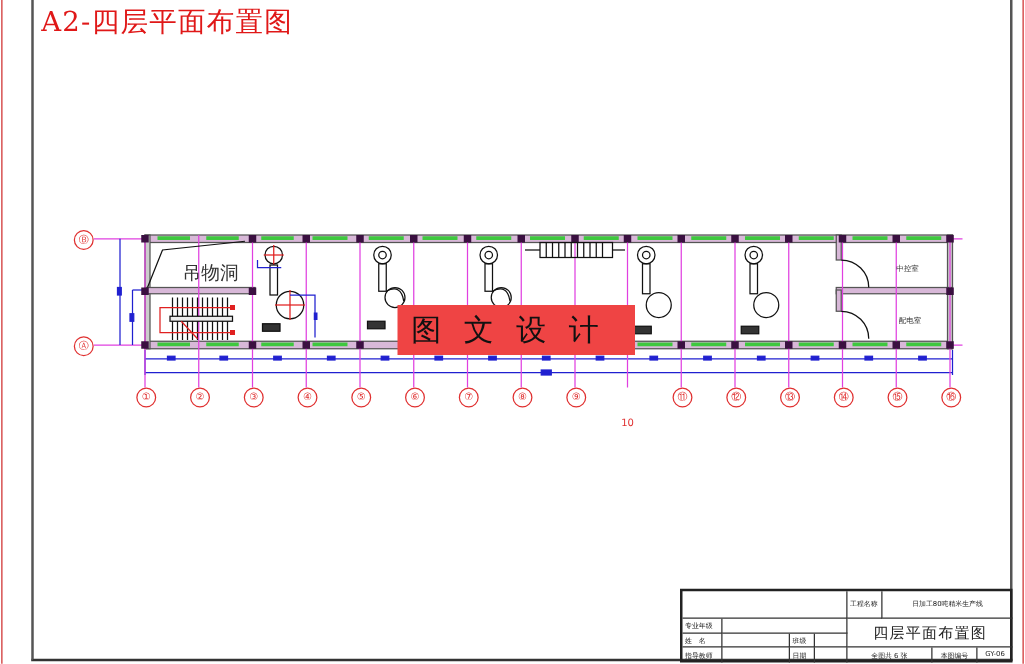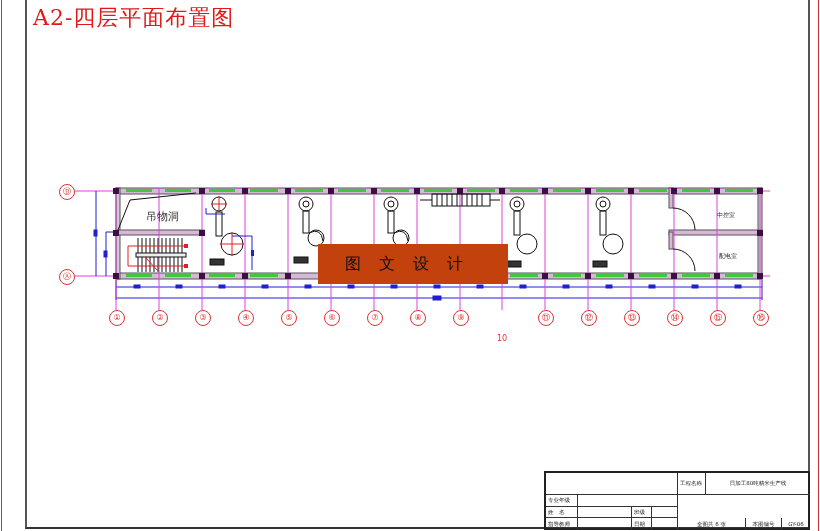--- a/index.html
+++ b/index.html
@@ -2,22 +2,22 @@
 <html><head>
 <meta charset="utf-8">
 <style>
   html, body { margin:0; padding:0; background:#ffffff; }
   body { width:820px; height:531px; position:relative; overflow:hidden; font-family:"DejaVu Sans", sans-serif; }
   .frame-outer-left { position:absolute; left:1px; top:0; width:1px; height:531px; background:#d03030; }
   .frame-outer-right { position:absolute; left:818px; top:0; width:1px; height:531px; background:#d03030; }
   .frame-inner { position:absolute; left:25px; top:0; width:785px; height:529px; border-left:2px solid #555; border-right:2px solid #555; border-bottom:2px solid #333; box-sizing:border-box; }
   .sheet-title { position:absolute; left:33px; top:3px; font-size:22px; color:#e01818; font-family:"DejaVu Serif", serif; letter-spacing:1px; white-space:nowrap; }
   svg.plan { position:absolute; left:0; top:0; }
-  .watermark { position:absolute; left:318px; top:244px; width:190px; height:40px; background:#c2410c; display:flex; align-items:center; justify-content:center; font-family:"DejaVu Serif", serif; font-size:16px; letter-spacing:18px; color:#111; white-space:nowrap; }
-  .room-label { position:absolute; font-size:11px; color:#333; white-space:nowrap; }
+  .watermark { position:absolute; left:318px; top:244px; width:190px; height:40px; background:#ef4444; display:flex; align-items:center; justify-content:center; font-family:"DejaVu Serif", serif; font-size:24px; letter-spacing:18px; color:#111; white-space:nowrap; }
+  .room-label { position:absolute; font-size:15px; color:#333; white-space:nowrap; }
   .room-label.small { font-size:6px; }
   .axis-label { position:absolute; width:14px; height:14px; border:1px solid #e03030; border-radius:50%; color:#e03030; font-size:8px; line-height:14px; text-align:center; transform:translate(-8px,-8px); }
   .axis-label.plain { border:none;margin-top:24px; }
   .title-block { position:absolute; left:544px; top:471px; width:266px; height:59px; border:2px solid #222; box-sizing:border-box; font-size:5.5px; color:#222; }
   .tb-cell { position:absolute; border-right:1px solid #333; border-bottom:1px solid #333; box-sizing:border-box; display:flex; align-items:center; padding-left:2px; white-space:nowrap; overflow:hidden; }
   .tb-big { font-size:12px; justify-content:center; padding:0; letter-spacing:1px; }
   .tb-center { justify-content:center; padding:0; }
 </style>
 </head>
 <body>
@@ -274,20 +274,21 @@
 <div class="axis-label" style="left:718px;top:318px;">⑮</div>
 <div class="axis-label" style="left:761px;top:318px;">⑯</div>
 
 <div class="title-block">
   <div class="tb-cell" style="left:0;top:0;width:132px;height:22px;"></div>
   <div class="tb-cell" style="left:132px;top:0;width:28px;height:22px;">工程名称</div>
   <div class="tb-cell tb-center" style="left:160px;top:0;width:104px;height:22px;border-right:none;">日加工80吨精米生产线</div>
 
   <div class="tb-cell" style="left:0;top:22px;width:32px;height:12px;">专业年级</div>
   <div class="tb-cell" style="left:32px;top:22px;width:100px;height:12px;"></div>
+  <div class="tb-cell tb-big" style="left:132px;top:22px;width:132px;height:23px;border-right:none;">四层平面布置图</div>
 
   <div class="tb-cell" style="left:0;top:34px;width:32px;height:11px;">姓　名</div>
   <div class="tb-cell" style="left:32px;top:34px;width:54px;height:11px;"></div>
   <div class="tb-cell" style="left:86px;top:34px;width:20px;height:11px;">班级</div>
   <div class="tb-cell" style="left:106px;top:34px;width:26px;height:11px;"></div>
 
   <div class="tb-cell" style="left:0;top:45px;width:32px;height:12px;border-bottom:none;">指导教师</div>
   <div class="tb-cell" style="left:32px;top:45px;width:54px;height:12px;border-bottom:none;"></div>
   <div class="tb-cell" style="left:86px;top:45px;width:20px;height:12px;border-bottom:none;">日期</div>
   <div class="tb-cell" style="left:106px;top:45px;width:26px;height:12px;border-bottom:none;"></div>

